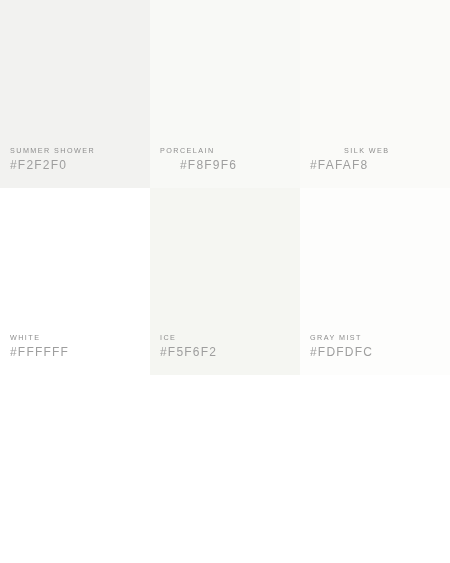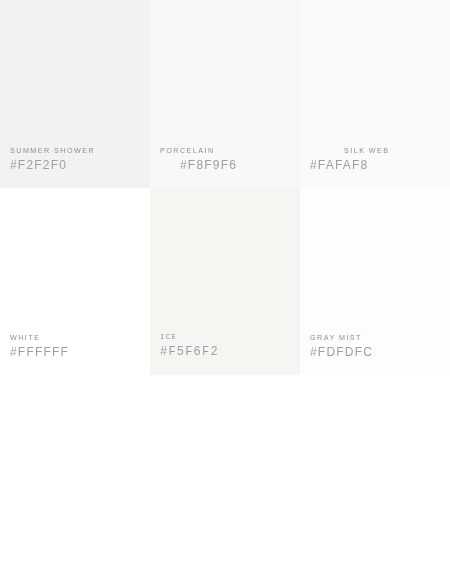--- a/index.html
+++ b/index.html
@@ -72,21 +72,21 @@
         <span class="swatch-name" style="color: rgb(141, 141, 141); padding-left: 34px;">SILK WEB</span>
         <span class="swatch-hex" style="color: rgb(158, 158, 158);">#FAFAF8</span>
       </div>
     </div>
     <div class="swatch" style="background-color: rgb(255, 255, 255);">
       <div class="swatch-caption">
         <span class="swatch-name" style="color: rgb(141, 141, 141);">WHITE</span>
         <span class="swatch-hex" style="color: rgb(158, 158, 158); text-align: right;">#FFFFFF</span>
       </div>
     </div>
-    <div class="swatch" style="background-color: rgb(245, 246, 242); font-family: Liberation Mono, monospace;">
+    <div class="swatch" style="background-color: rgb(245, 246, 242);">
       <div class="swatch-caption">
         <span class="swatch-name" style="color: rgb(141, 141, 141);">ICE</span>
         <span class="swatch-hex" style="color: rgb(158, 158, 158);">#F5F6F2</span>
       </div>
     </div>
     <div class="swatch" style="background-color: rgb(253, 253, 252);">
       <div class="swatch-caption">
         <span class="swatch-name" style="color: rgb(141, 141, 141);">GRAY MIST</span>
         <span class="swatch-hex" style="color: rgb(158, 158, 158);">#FDFDFC</span>
       </div>

